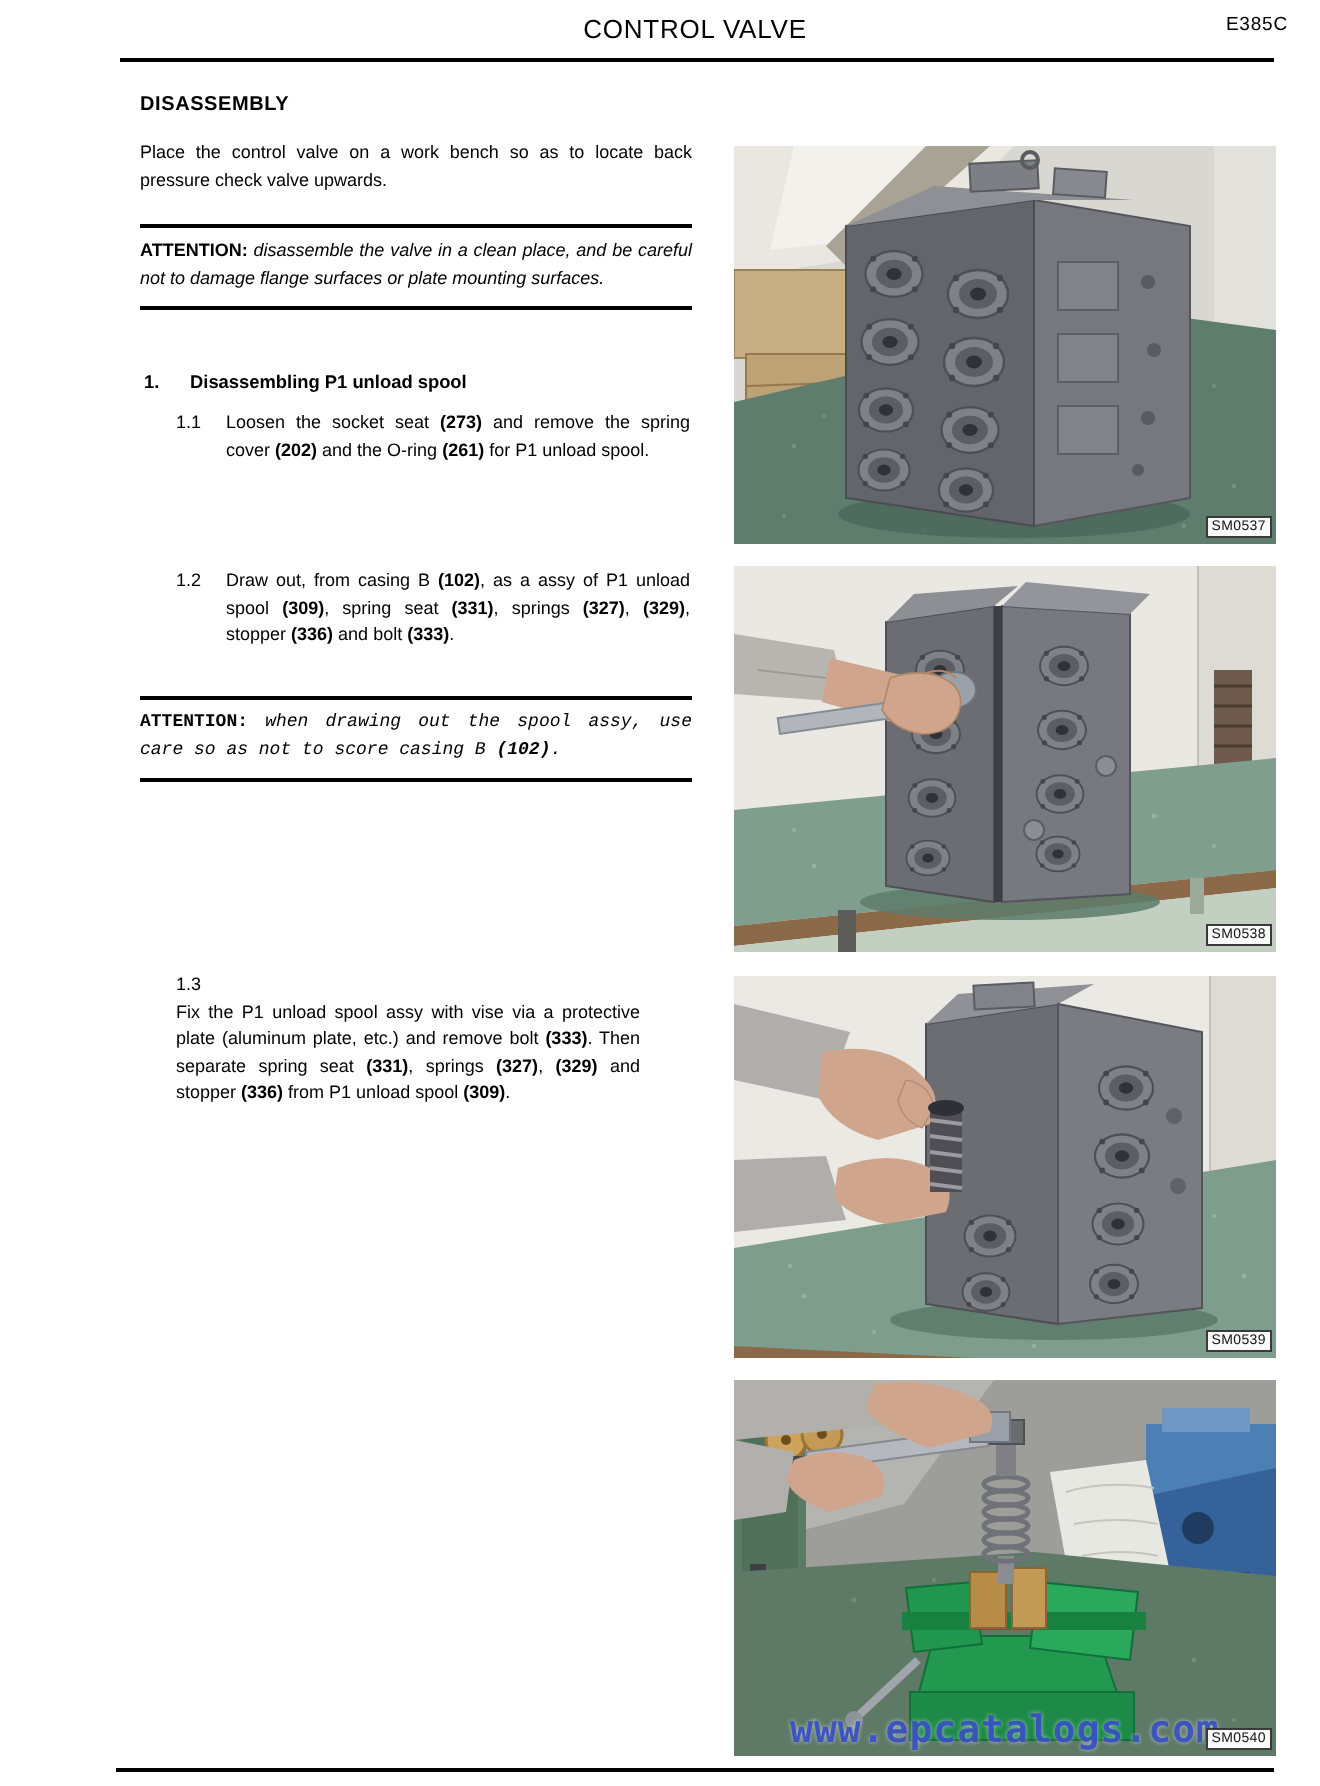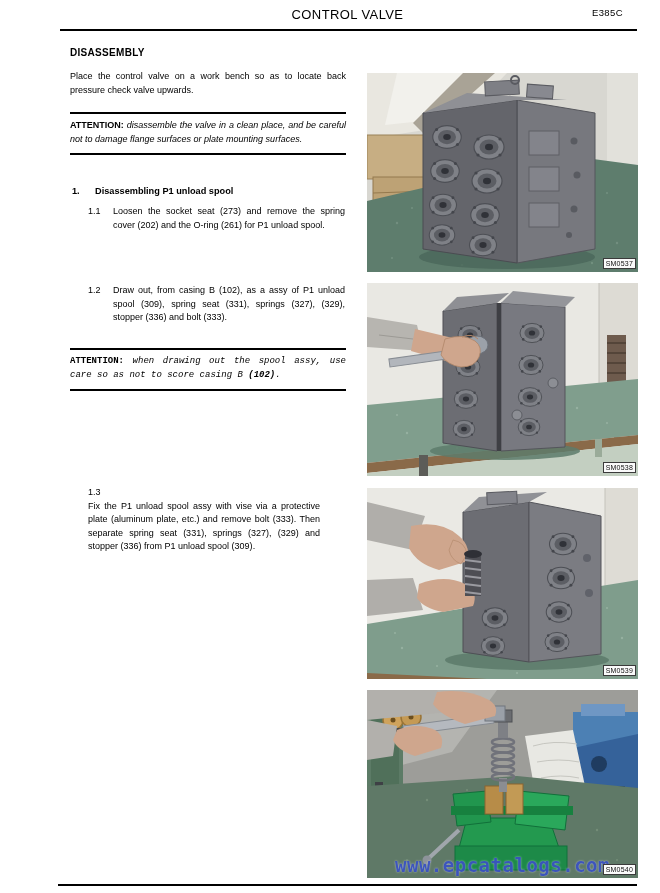--- a/index.html
+++ b/index.html
@@ -2,40 +2,40 @@
 <html><head>
 <meta charset="utf-8">
 <style>
   html,body{margin:0;padding:0;background:#fff;}
   .page{
     position:relative;width:660px;height:893px;background:#ffffff;
     font-family:"Liberation Sans","DejaVu Sans",sans-serif;color:#000;overflow:hidden;
   }
   .abs{position:absolute;}
   .hdr-title{left:58px;top:7px;width:579px;text-align:center;font-size:13px;letter-spacing:.4px;}
-  .hdr-model{right:37px;top:7px;font-size:9.5px;letter-spacing:.4px;margin-left:24px;}
+  .hdr-model{right:16px;top:7px;font-size:9.5px;letter-spacing:.4px;margin-left:24px;}
   .rule{height:2px;background:#000;}
   .rule-top{left:60px;top:29px;width:577px;}
   .rule-bottom{left:58px;top:884px;width:579px;}
   .sec-title{left:70px;top:47px;font-size:10px;font-weight:bold;letter-spacing:.3px;}
   .body-txt{font-size:9px;line-height:13.5px;text-align:justify;}
   .intro{left:70px;top:70px;width:276px;}
   .attention{left:70px;width:276px;border-top:2px solid #000;border-bottom:2px solid #000;
     padding:5px 0 7px 0;font-size:9px;line-height:13.5px;text-align:justify;}
   .att-1{top:112px;}
   .att-2{top:348px;font-family:Liberation Mono, monospace;}
   .att-label{font-weight:bold;font-style:normal;}
   .att-text{font-style:italic;}
   .att-text .seg-bold{font-weight:bold;}
   .step-head{left:72px;top:186px;display:flex;font-size:9.2px;font-weight:bold;}
   .step-head .num{width:23px;flex:0 0 auto;}
   .step{display:flex;width:257px;}
   .step .snum{width:25px;flex:0 0 auto;font-size:9px;line-height:13.5px;}
   .step .sbody{width:232px;font-size:9px;line-height:13.5px;text-align:justify;}
-  .seg-bold{font-weight:normal;}
+  .seg-bold{font-weight:bold;}
   .st-11{left:88px;top:205px;}
   .st-12{left:88px;top:284px;}
   .st-13{left:88px;top:486px;flex-direction:column;}
   .photo{position:absolute;left:367px;width:271px;background:#d8d8d4;}
   .photo svg{display:block;}
   .ph-1{top:73px;height:199px;}
   .ph-2{top:283px;height:193px;}
   .ph-3{top:488px;height:191px;}
   .ph-4{top:690px;height:188px;}
   .photo-label{

